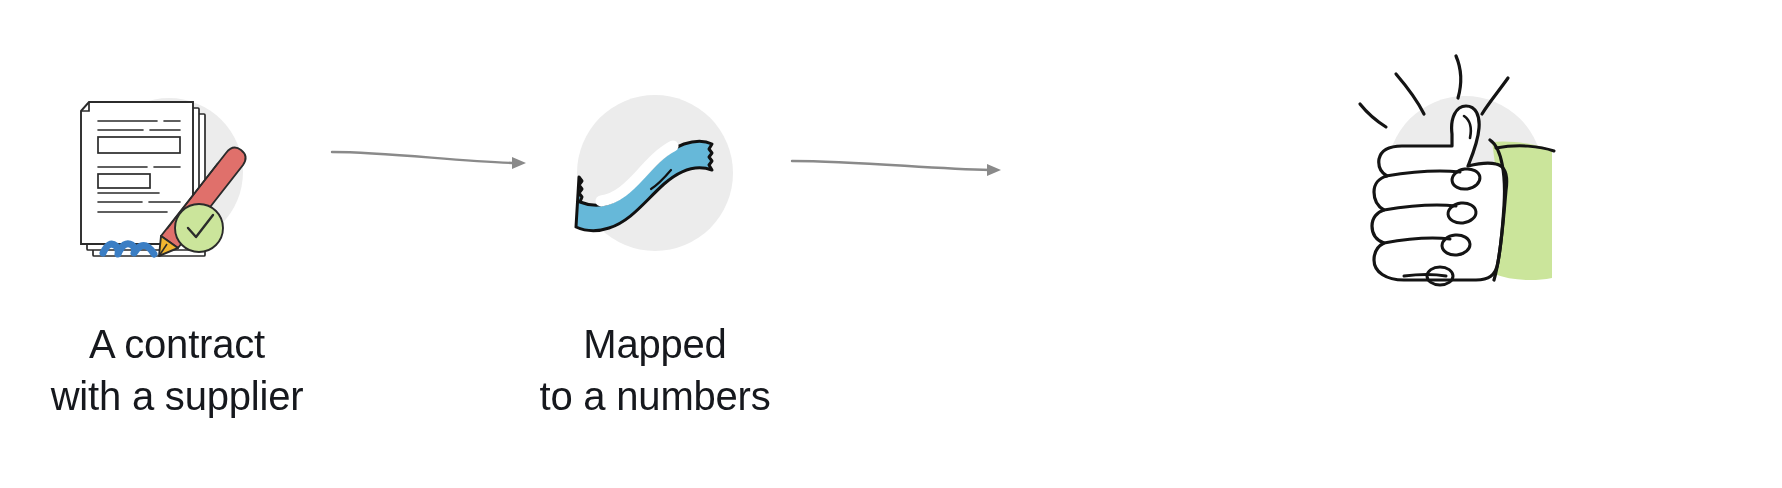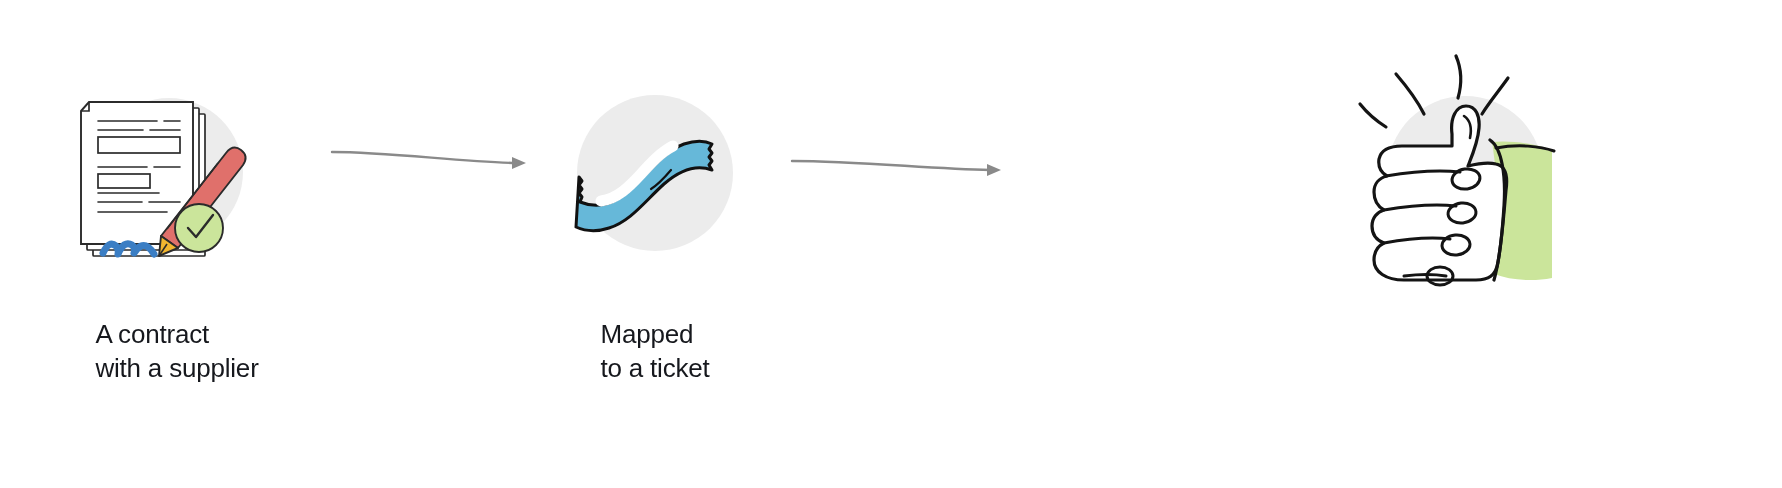--- a/index.html
+++ b/index.html
@@ -32,23 +32,23 @@
     position: relative;
     width: 260px;
     height: 260px;
     display: flex;
     align-items: center;
     justify-content: center;
   }
   .icon-slot svg { display: block; overflow: visible; }
 
   .step-label {
-    text-align: left;
+    text-align: center;
     color: #16181d;
-    font-size: 26px;
+    font-size: 40px;
     line-height: 1.30;
     font-weight: 400;
     letter-spacing: -0.2px;
     white-space: pre-line;
   }
 
   
   #step-contract { left: 46px;   width: 262px; }
   #step-ticket   { left: 524px;  width: 262px; }
   #step-orders   { left: 955px;  width: 310px; }
@@ -143,21 +143,21 @@
                    c12 -4 22 -3 28 0
                    l-3 5 l3 4 l-3 4 l3 4 l-3 4 l3 5
                    c-16 -6 -32 0 -48 14 c-19 17 -33 37 -55 44
                    c-12 4 -24 3 -33 -1 Z" fill="#66b8d9" stroke="#111111" stroke-width="3" stroke-linejoin="round"></path>
           <path d="M46 120 c16 -2 28 -14 40 -27 c10 -11 20 -22 32 -28" fill="none" stroke="#ffffff" stroke-width="11" stroke-linecap="round"></path>
           <path d="M96 108 c8 -5 14 -12 20 -19" fill="none" stroke="#111111" stroke-width="2.2" stroke-linecap="round"></path>
         </g>
       </svg>
     </div>
     <div class="step-label">Mapped
-to a ticket</div>
+to a numbers</div>
   </div>
 
   <div class="connector" id="connector-2">
     <svg width="215" height="24" viewBox="0 0 215 24">
       <path d="M2 6 C70 6 140 14 200 15" fill="none" stroke="#8a8a8a" stroke-width="2.4" stroke-linecap="round"></path>
       <path d="M197 9 L211 15 L197 21 Z" fill="#8a8a8a"></path>
     </svg>
   </div>
 
 

